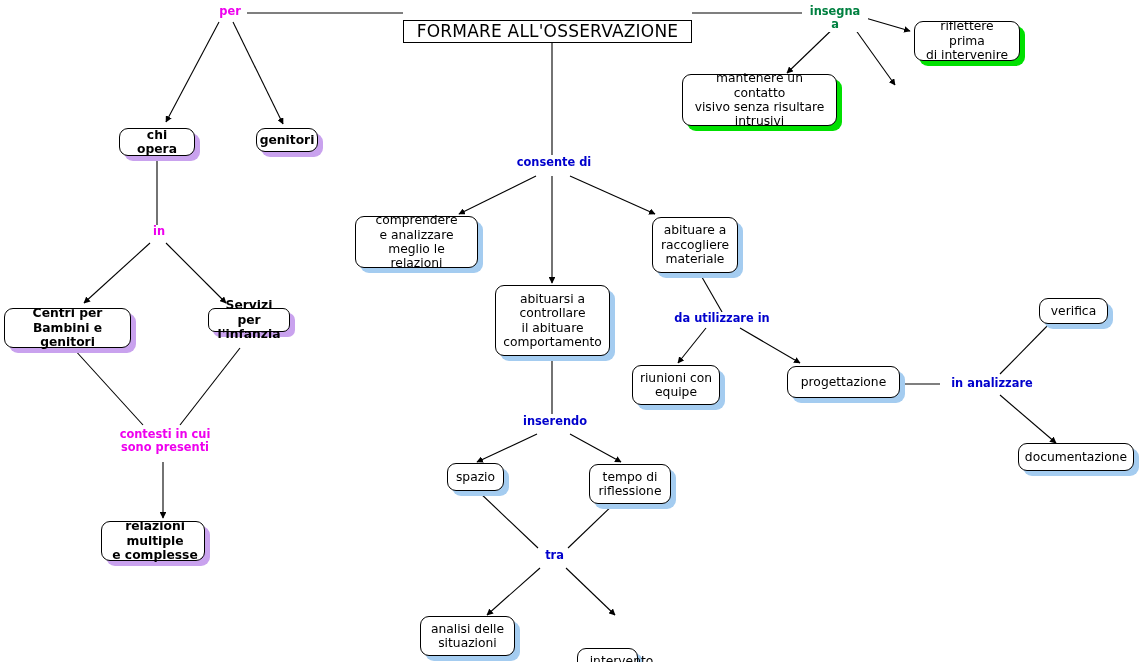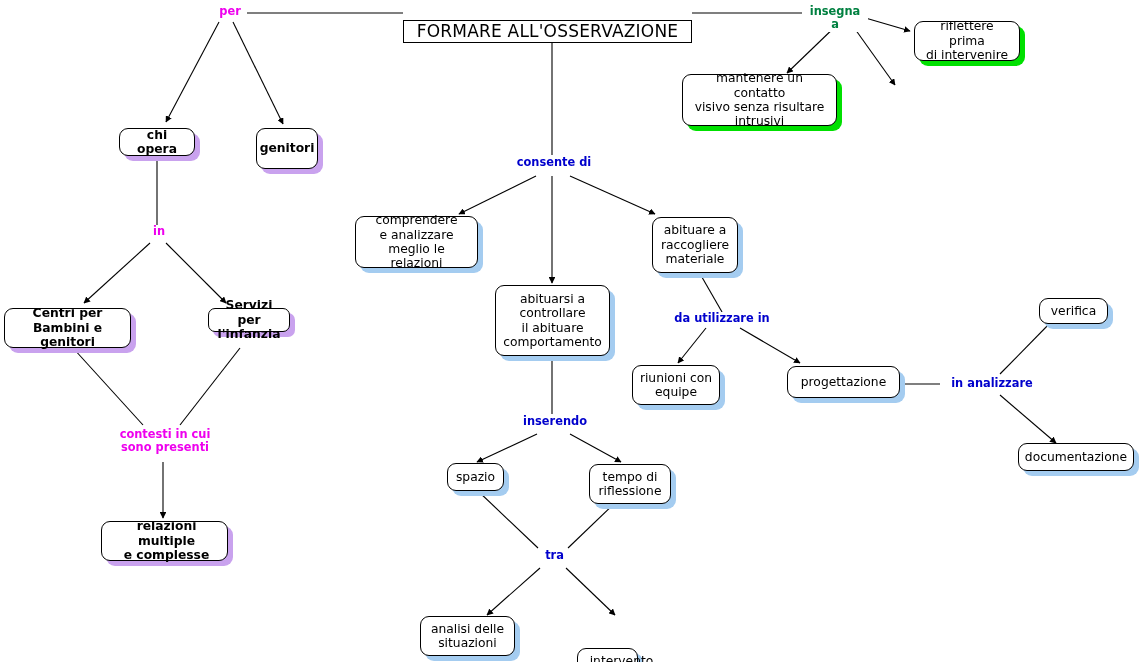--- a/index.html
+++ b/index.html
@@ -145,29 +145,29 @@
       <line x1="840" y1="22" x2="787" y2="73" marker-end="url(#arrow)"></line>
 
       <line x1="850" y1="22" x2="895" y2="85" marker-end="url(#arrow)"></line>
     </g>
   </svg>
 
   <div class="node root" style="left:403px; top:20px; width:289px; height:23px;">FORMARE ALL'OSSERVAZIONE</div>
 
   <div class="node shadow-purple" style="left:119px; top:128px; width:76px; height:28px;">chi opera</div>
 
-  <div class="node shadow-purple" style="left:256px; top:128px; width:62px; height:41px;">genitori</div>
+  <div class="node shadow-purple" style="left:256px; top:128px; width:62px; height:24px;">genitori</div>
 
   <div class="node shadow-purple" style="left:4px; top:308px; width:127px; height:40px;">Centri per
 Bambini e genitori</div>
 
   <div class="node shadow-purple" style="left:208px; top:308px; width:82px; height:24px;border-radius:7px;">Servizi per
 l'infanzia</div>
 
-  <div class="node shadow-purple" style="left:101px; top:521px; width:127px; height:40px;padding-left:10px;">relazioni multiple
+  <div class="node shadow-purple" style="left:101px; top:521px; width:104px; height:40px;padding-left:10px;">relazioni multiple
 e complesse</div>
 
   <div class="node shadow-blue" style="left:355px; top:216px; width:123px; height:52px;">comprendere
 e analizzare
 meglio le relazioni</div>
 
   <div class="node shadow-blue" style="left:495px; top:285px; width:115px; height:71px;">abituarsi a
 controllare
 il abituare
 comportamento</div>

